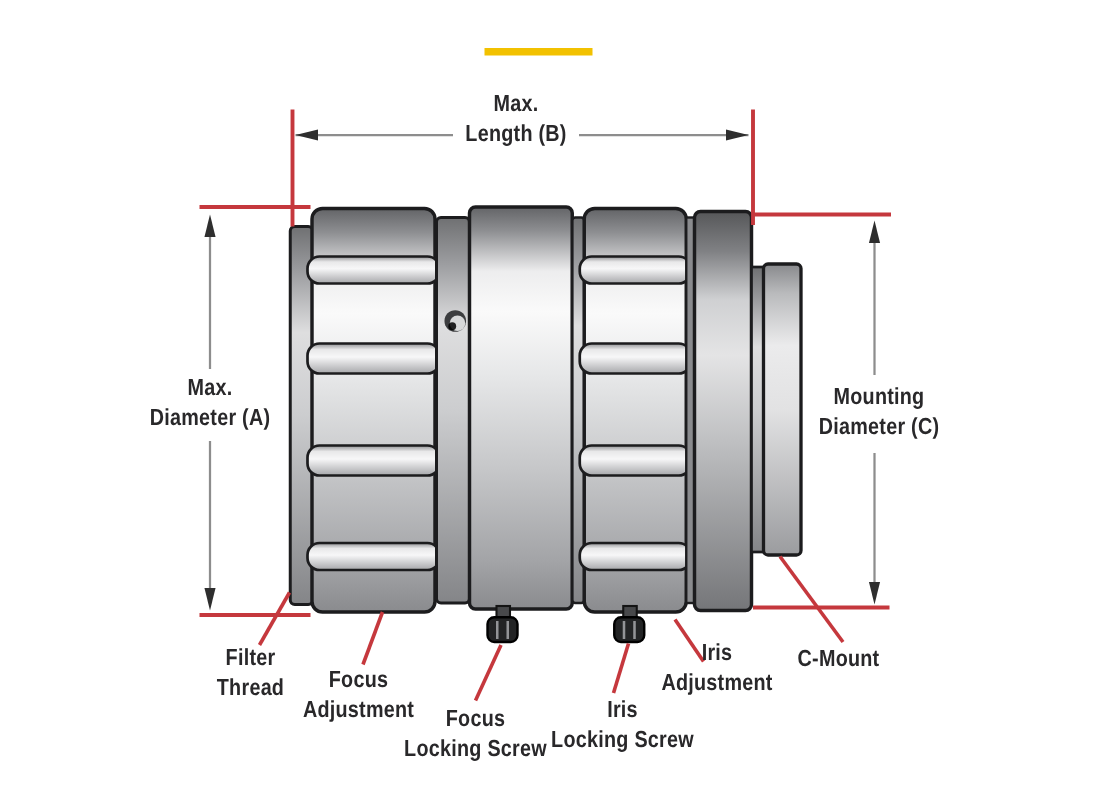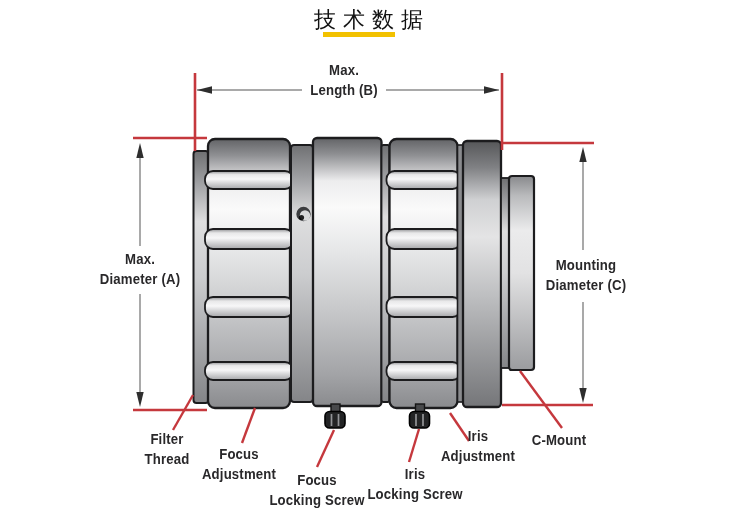--- a/index.html
+++ b/index.html
@@ -160,21 +160,20 @@
     <g stroke="#c5383d" stroke-width="2.4">
       <line x1="193" y1="395" x2="173" y2="430"></line>
       <line x1="255" y1="408" x2="242" y2="443"></line>
       <line x1="334" y1="430" x2="317" y2="467"></line>
       <line x1="419" y1="429" x2="409" y2="462"></line>
       <line x1="450" y1="413" x2="469" y2="441"></line>
       <line x1="520" y1="371" x2="562" y2="428"></line>
     </g>
   </svg>
 
-  <div class="title">技术数据</div>
   <div class="title-underline"></div>
 
   <div class="lbl lbl-max-length">Max.
 Length (B)</div>
   <div class="lbl lbl-max-diameter">Max.
 Diameter (A)</div>
   <div class="lbl lbl-mounting-diameter">Mounting
 Diameter (C)</div>
 
   <div class="lbl lbl-filter-thread">Filter

